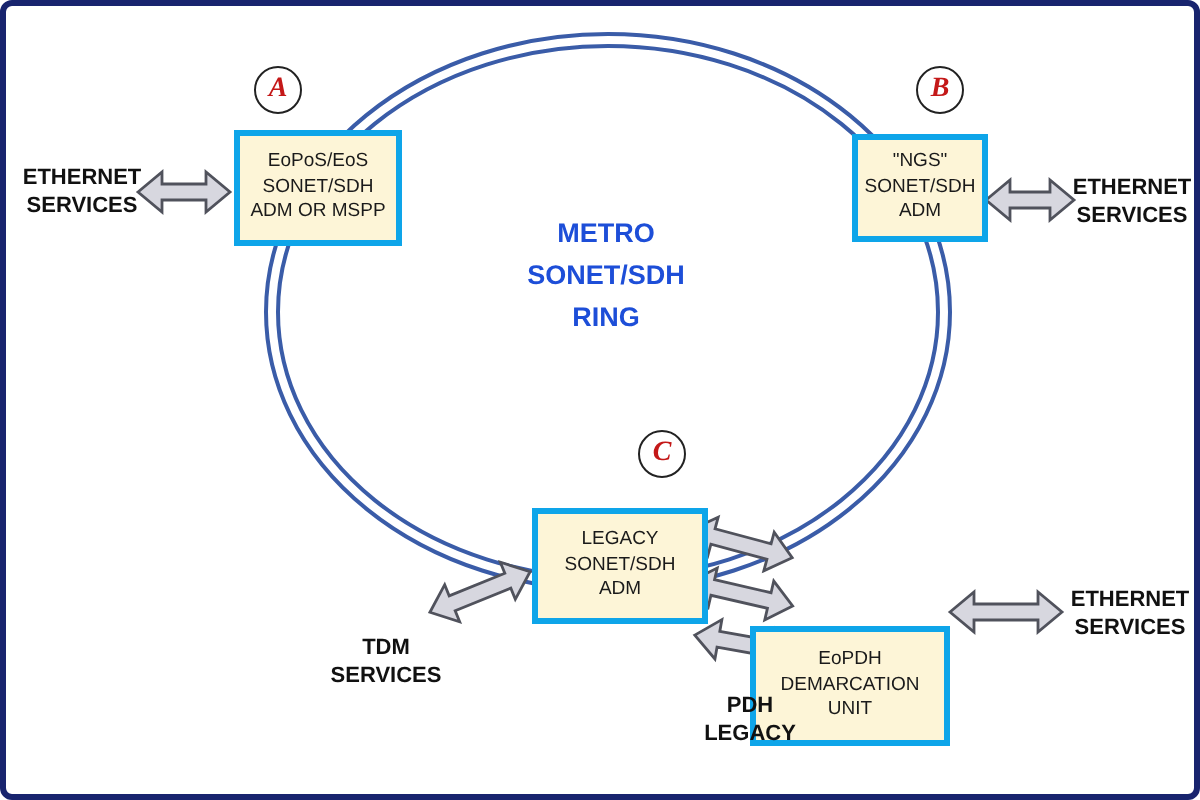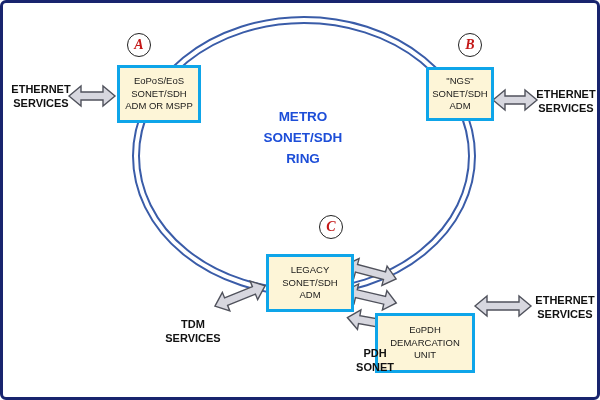--- a/index.html
+++ b/index.html
@@ -128,15 +128,15 @@
   <div class="svc" style="left:531px; top:85px; width:64px;">ETHERNET
 SERVICES</div>
 
   <div class="svc" style="left:528px; top:291px; width:68px;">ETHERNET
 SERVICES</div>
 
   <div class="svc" style="left:155px; top:315px; width:70px;">TDM
 SERVICES</div>
 
   <div class="svc" style="left:340px; top:344px; width:64px;">PDH
-SONET</div>
+LEGACY</div>
 
 </div>
 
 </body></html>

